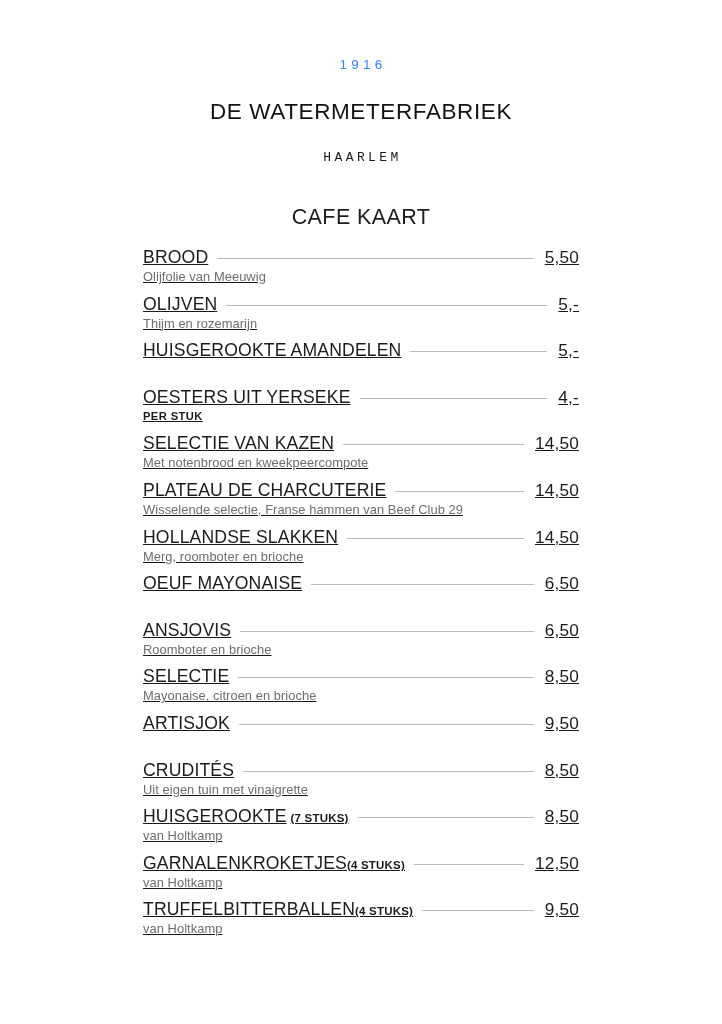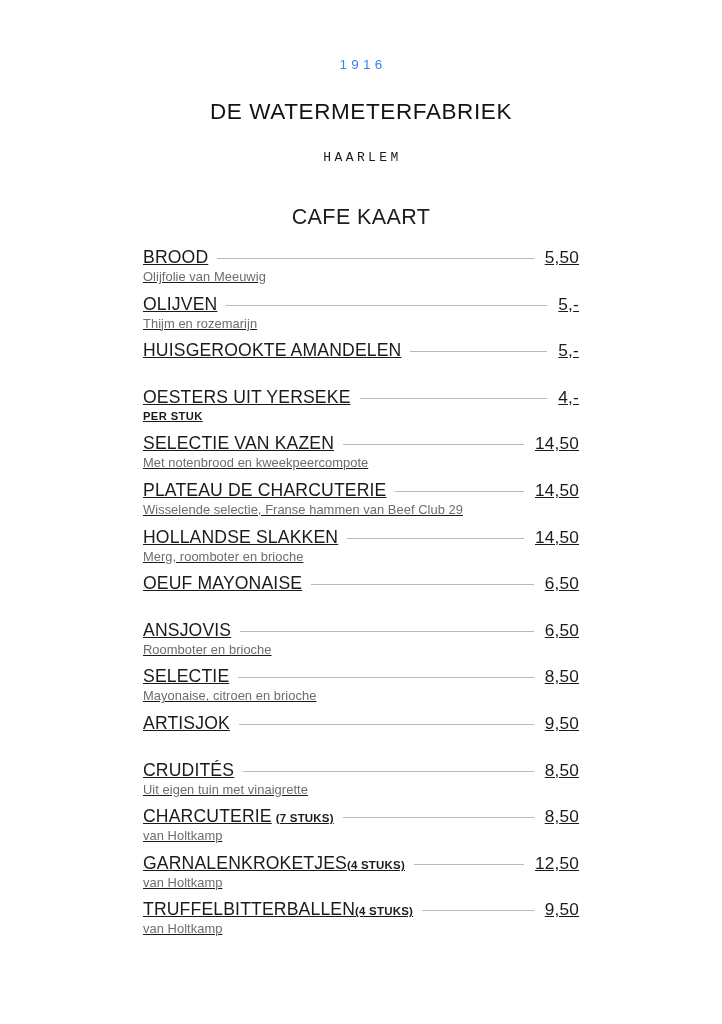--- a/index.html
+++ b/index.html
@@ -261,21 +261,21 @@
           <span class="item-title">CRUDITÉS</span>
           <span class="leader"></span>
           <span class="item-price">8,50</span>
         </div>
         <div class="item-sub">
           <span class="item-desc">Uit eigen tuin met vinaigrette</span>
         </div>
       </li>
       <li class="menu-item">
         <div class="item-line">
-          <span class="item-title">CHARCUTERIE</span>
+          <span class="item-title">HUISGEROOKTE</span>
           <span class="item-qty qty-gap">(7 STUKS)</span>
           <span class="leader"></span>
           <span class="item-price">8,50</span>
         </div>
         <div class="item-sub">
           <span class="item-desc">van Holtkamp</span>
         </div>
       </li>
       <li class="menu-item">
         <div class="item-line">

